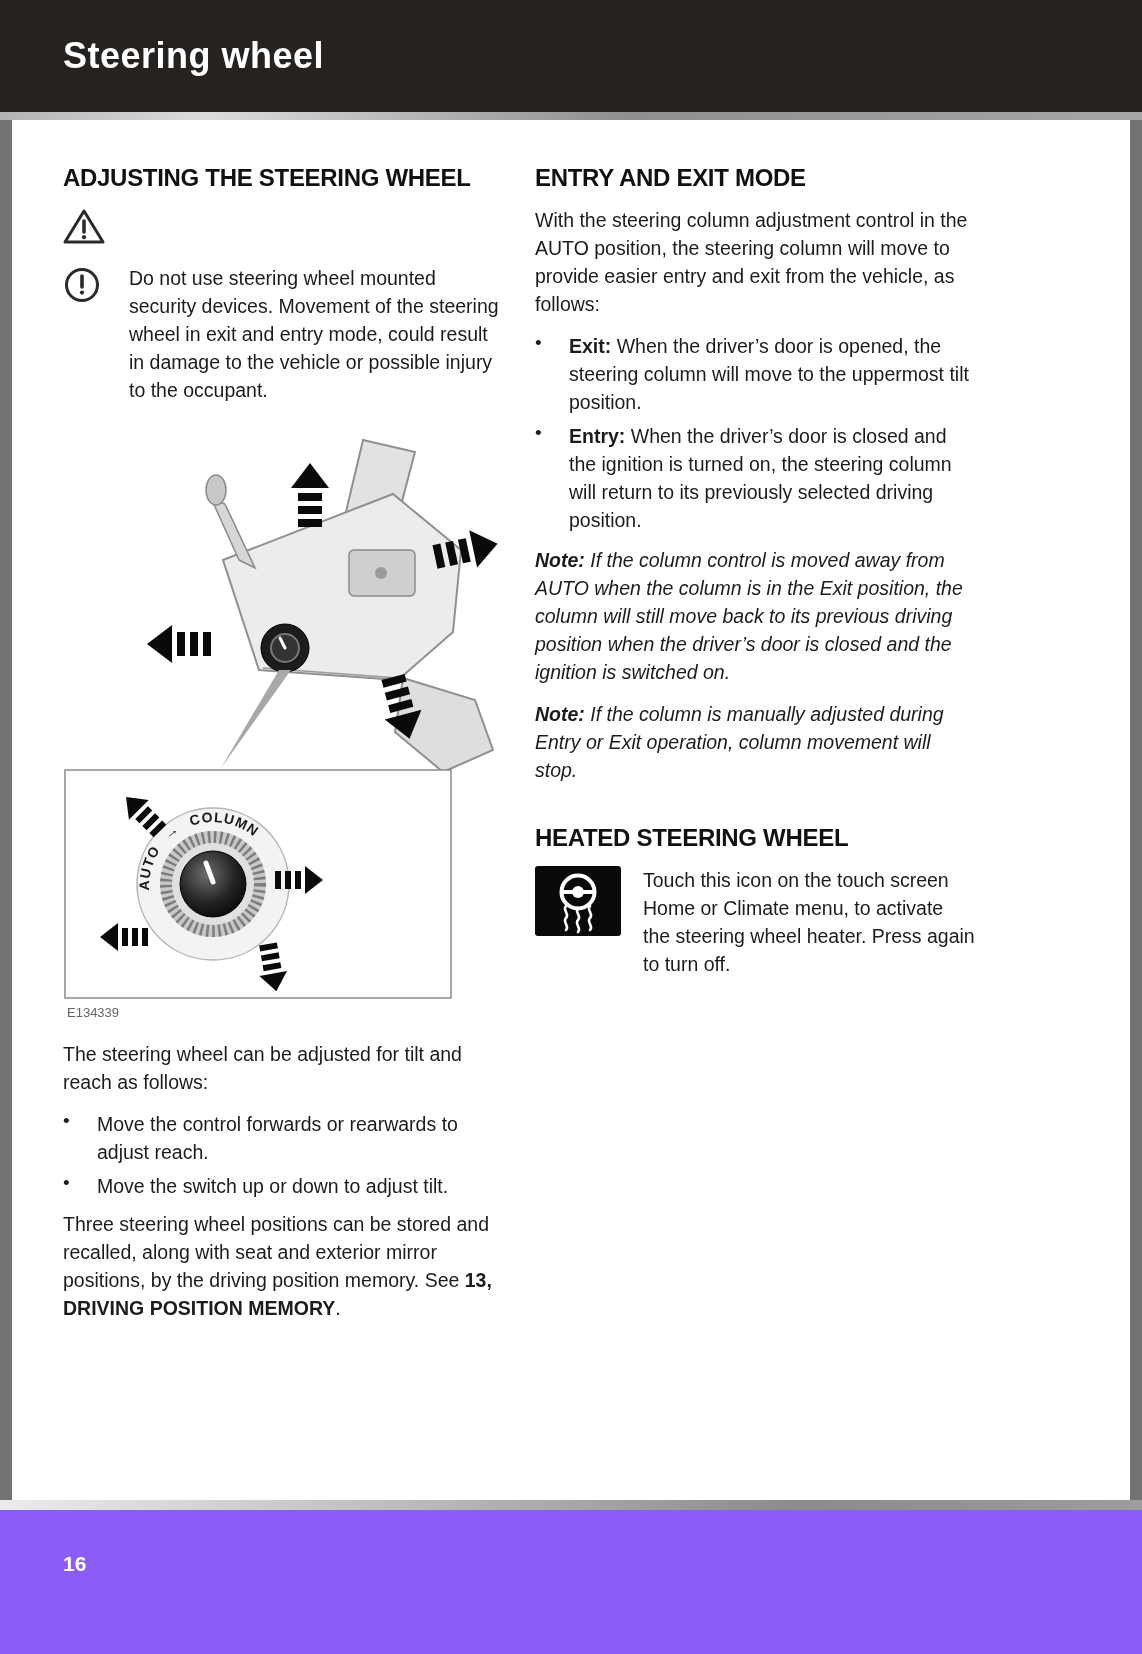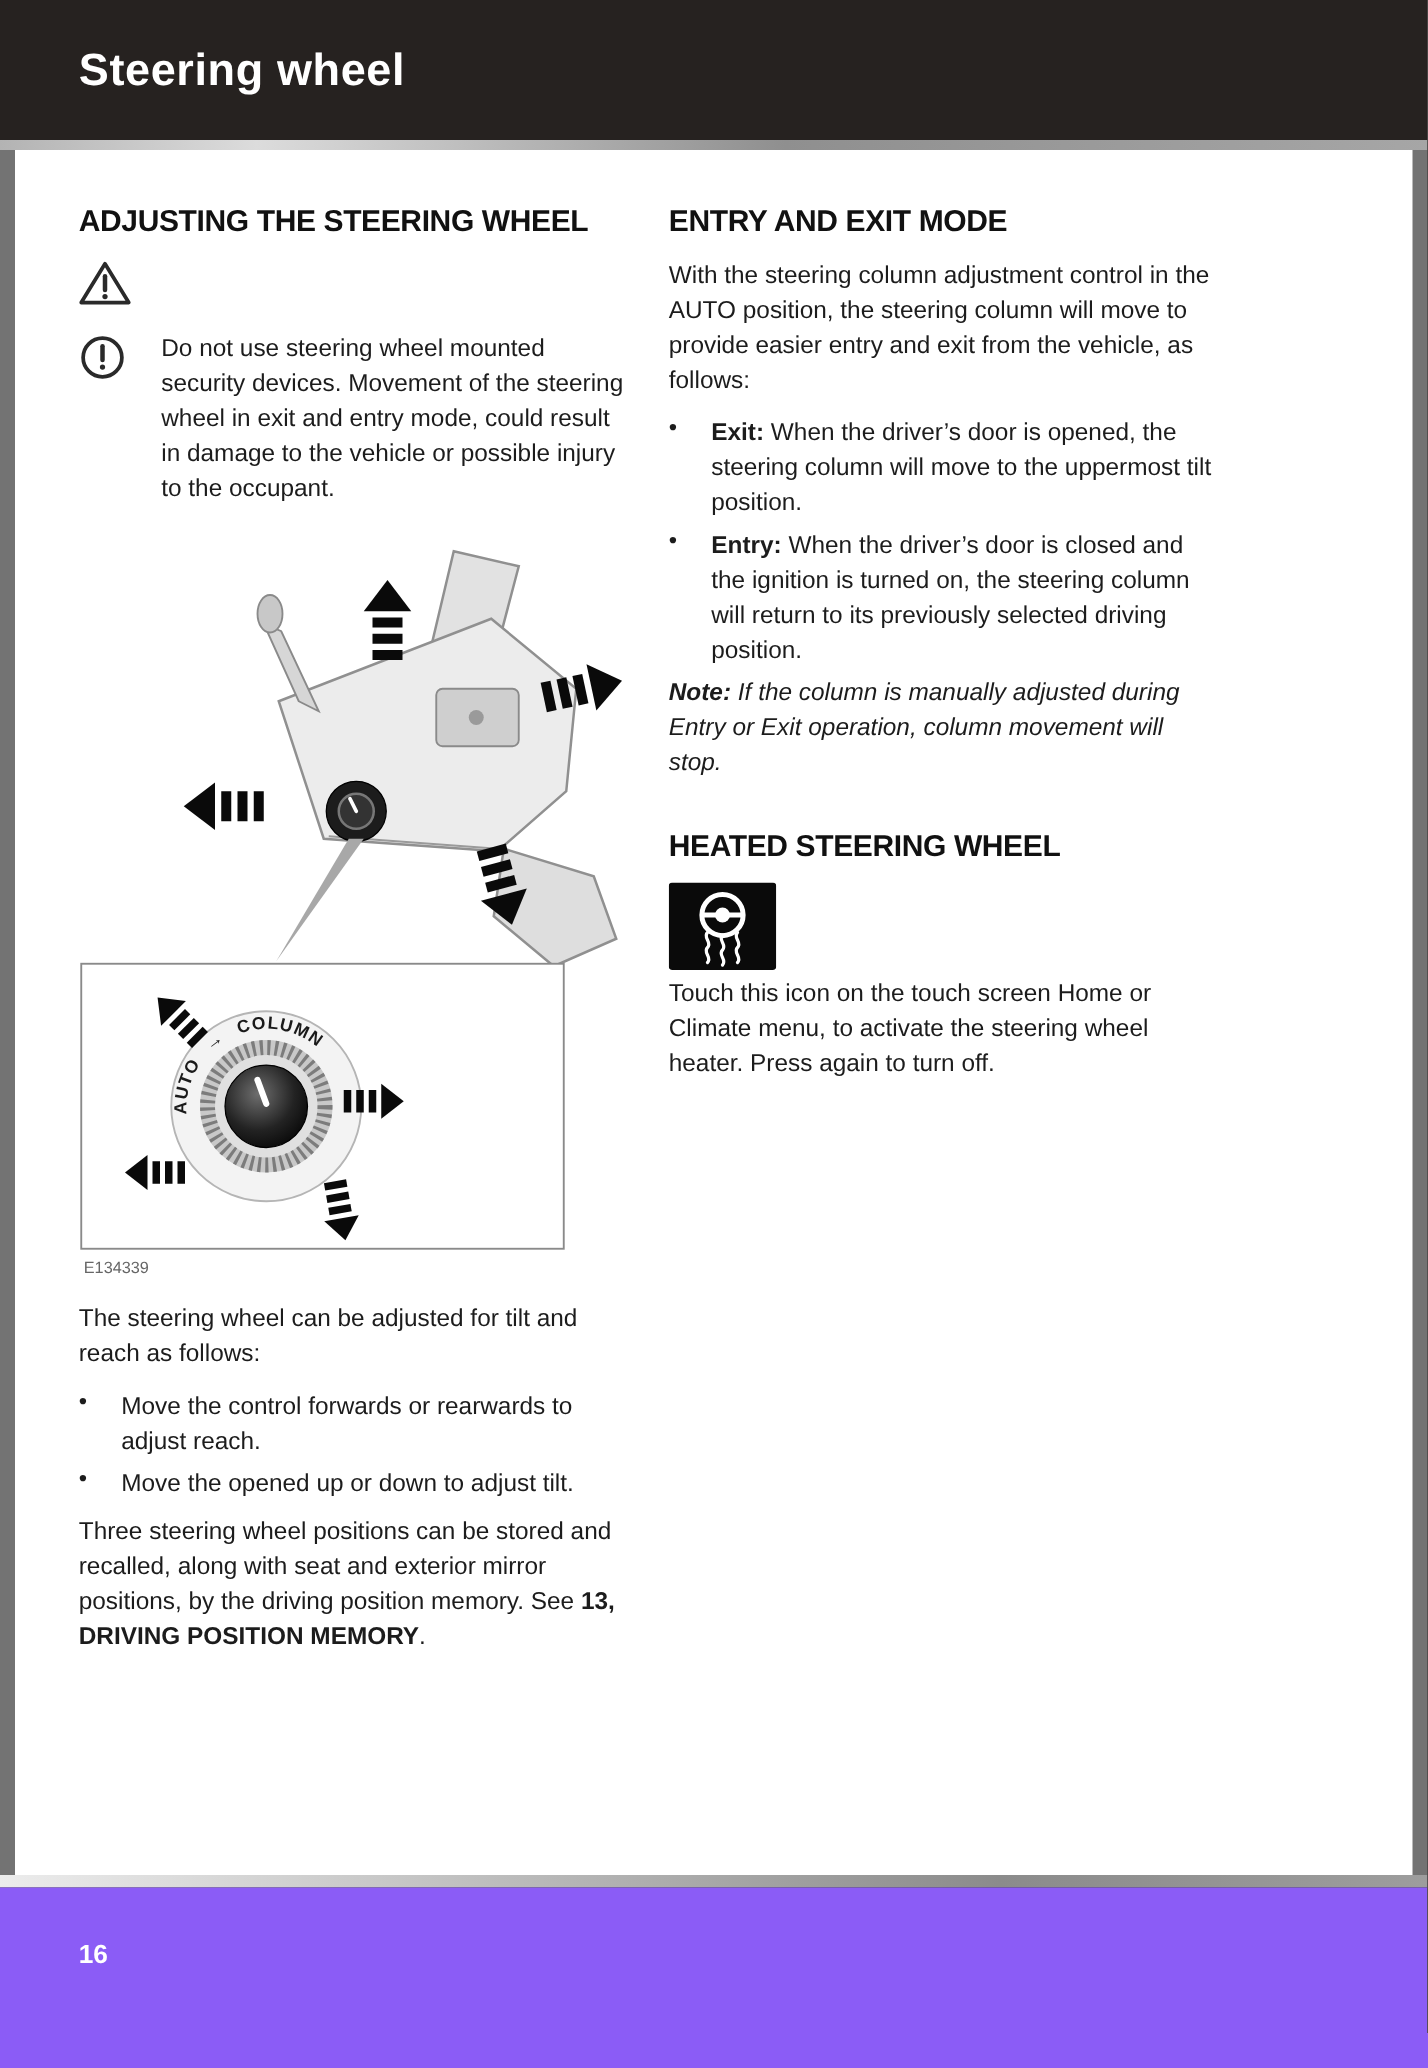--- a/index.html
+++ b/index.html
@@ -19,21 +19,21 @@
   .icon-row .txt{flex:1;}
   .bold{font-weight:bold;}
   .bullet-row{display:flex;margin:0 0 6px 0;}
   .bullet-dot{width:34px;flex:none;}
   .bullet-dot::before{content:"•";font-size:19px;color:#1c1c1c;}
   .bullet-txt{flex:1;font-size:19.5px;line-height:28px;color:#1c1c1c;}
   .note{font-style:italic;}
   .note .nlabel{font-weight:bold;font-style:italic;}
   .figure{margin:6px 0 18px 0;}
   .figure svg{display:block;}
-  .heated-row{display:flex;margin-top:4px;flex-direction:column;}
+  .heated-row{display:flex;margin-top:4px;}
   .heated-icon-cell{width:108px;flex:none;}
   .sec-gap{margin-top:40px;}
   .footer{height:144px;background:#8b5cf6;}
   .page-number{color:#ffffff;font-weight:bold;font-size:21px;padding:42px 0 0 63px;}
 </style>
 </head>
 <body>
 
 <div class="page">
 
@@ -141,39 +141,40 @@
           </div>
 
           <p>The steering wheel can be adjusted for tilt and reach as follows:</p>
 
           <div class="bullet-row">
             <span class="bullet-dot"></span>
             <span class="bullet-txt">Move the control forwards or rearwards to adjust reach.</span>
           </div>
           <div class="bullet-row">
             <span class="bullet-dot"></span>
-            <span class="bullet-txt">Move the opened up or down to adjust tilt.</span>
+            <span class="bullet-txt">Move the switch up or down to adjust tilt.</span>
           </div>
 
           <p style="margin-top:10px;"><span>Three steering wheel positions can be stored and recalled, along with seat and exterior mirror positions, by the driving position memory. See </span><span class="bold">13, DRIVING POSITION MEMORY</span><span>.</span></p>
         </div>
 
         <div class="col">
           <h2>ENTRY AND EXIT MODE</h2>
           <p>With the steering column adjustment control in the AUTO position, the steering column will move to provide easier entry and exit from the vehicle, as follows:</p>
 
           <div class="bullet-row">
             <span class="bullet-dot"></span>
             <span class="bullet-txt"><span class="bold">Exit:</span> <span>When the driver’s door is opened, the steering column will move to the uppermost tilt position.</span></span>
           </div>
           <div class="bullet-row">
             <span class="bullet-dot"></span>
             <span class="bullet-txt"><span class="bold">Entry:</span> <span>When the driver’s door is closed and the ignition is turned on, the steering column will return to its previously selected driving position.</span></span>
           </div>
 
+          <p class="note" style="margin-top:12px;"><span class="nlabel">Note:</span> <span>If the column control is moved away from AUTO when the column is in the Exit position, the column will still move back to its previous driving position when the driver’s door is closed and the ignition is switched on.</span></p>
           <p class="note"><span class="nlabel">Note:</span> <span>If the column is manually adjusted during Entry or Exit operation, column movement will stop.</span></p>
 
           <h2 class="sec-gap">HEATED STEERING WHEEL</h2>
 
           <div class="heated-row">
             <div class="heated-icon-cell">
               <svg width="86" height="70" viewBox="0 0 86 70">
                 <rect x="0" y="0" width="86" height="70" rx="3" fill="#0a0a0a"></rect>
                 <circle cx="43" cy="26" r="16.5" fill="none" stroke="#ffffff" stroke-width="4"></circle>
                 <line x1="27" y1="26" x2="59" y2="26" stroke="#ffffff" stroke-width="4"></line>

